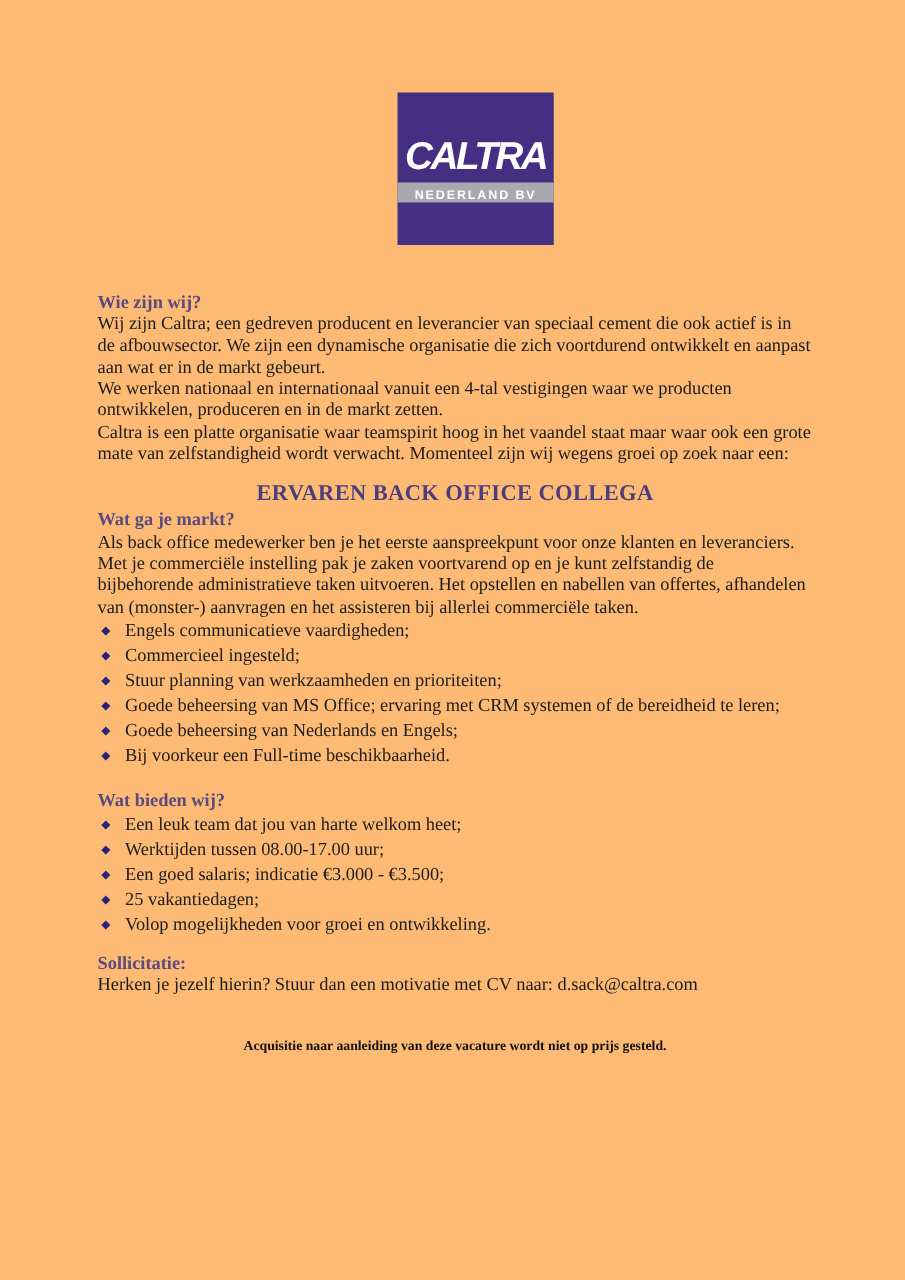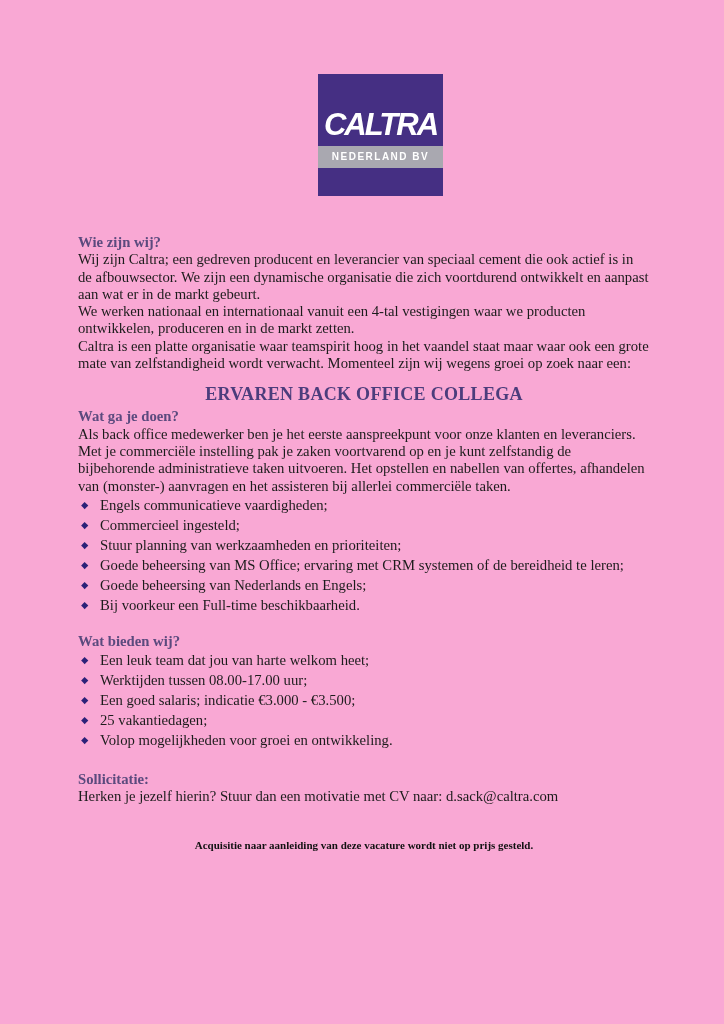--- a/index.html
+++ b/index.html
@@ -1,20 +1,20 @@
 <!DOCTYPE html>
 <html><head>
 <meta charset="utf-8">
 <style>
   html, body { margin: 0; padding: 0; background: #ffffff; }
   .page {
     position: relative;
     width: 724px;
     height: 1024px;
-    background: #f9a8d4;
+    background: #fdba74;
     font-family: "Liberation Serif", serif;
     color: #1c1c1c;
     overflow: hidden;
   }
 
   
   .logo {
     position: absolute;
     left: 318px;
     top: 74px;
@@ -34,21 +34,21 @@
     font-size: 31px;
     letter-spacing: -2px;
     color: #ffffff;
     line-height: 36px;
   }
   .logo-band {
     position: absolute;
     top: 72px;
     left: 0;
     width: 100%;
-    height: 22px;
+    height: 16px;
     background: #a9a8b0;
     text-align: center;
   }
   .logo-band-text {
     font-family: "Liberation Sans", sans-serif;
     font-weight: bold;
     font-size: 10px;
     letter-spacing: 1.5px;
     color: #ffffff;
     line-height: 13px;
@@ -77,21 +77,21 @@
     text-align: center;
     font-weight: bold;
     color: #4c3d7c;
     font-size: 18px;
     line-height: 20px;
     letter-spacing: 0.3px;
   }
   .h-after-title { margin-top: 4px; }
   .h-ask   { margin-top: 22px; }
   .h-offer { margin-top: 18px; }
-  .h-apply { margin-top: 21px; }
+  .h-apply { margin-top: 13px; }
 
   ul.diamond-list {
     list-style: none;
     margin: 0;
     padding: 0;
   }
   ul.diamond-list li {
     position: relative;
     padding-left: 22px;
     line-height: 20px;
@@ -132,21 +132,21 @@
     <div>
       <p class="sec-heading">Wie zijn wij?</p>
       <p class="para">Wij zijn Caltra; een gedreven producent en leverancier van speciaal cement die ook actief is in de afbouwsector. We zijn een dynamische organisatie die zich voortdurend ontwikkelt en aanpast aan wat er in de markt gebeurt.</p>
       <p class="para">We werken nationaal en internationaal vanuit een 4-tal vestigingen waar we producten ontwikkelen, produceren en in de markt zetten.</p>
       <p class="para">Caltra is een platte organisatie waar teamspirit hoog in het vaandel staat maar waar ook een grote mate van zelfstandigheid wordt verwacht. Momenteel zijn wij wegens groei op zoek naar een:</p>
     </div>
 
     <p class="vacancy-title">ERVAREN BACK OFFICE COLLEGA</p>
 
     <div>
-      <p class="sec-heading h-after-title">Wat ga je doen?</p>
+      <p class="sec-heading h-after-title">Wat ga je markt?</p>
       <p class="para">Als back office medewerker ben je het eerste aanspreekpunt voor onze klanten en leveranciers. Met je commerciële instelling pak je zaken voortvarend op en je kunt zelfstandig de bijbehorende administratieve taken uitvoeren. Het opstellen en nabellen van offertes, afhandelen van (monster-) aanvragen en het assisteren bij allerlei commerciële taken.</p>
     </div>
 
     <div>
       <ul class="diamond-list">
         <li><span class="bullet">◆</span><span>Engels communicatieve vaardigheden;</span></li>
         <li><span class="bullet">◆</span><span>Commercieel ingesteld;</span></li>
         <li><span class="bullet">◆</span><span>Stuur planning van werkzaamheden en prioriteiten;</span></li>
         <li><span class="bullet">◆</span><span>Goede beheersing van MS Office; ervaring met CRM systemen of de bereidheid te leren;</span></li>
         <li><span class="bullet">◆</span><span>Goede beheersing van Nederlands en Engels;</span></li>

